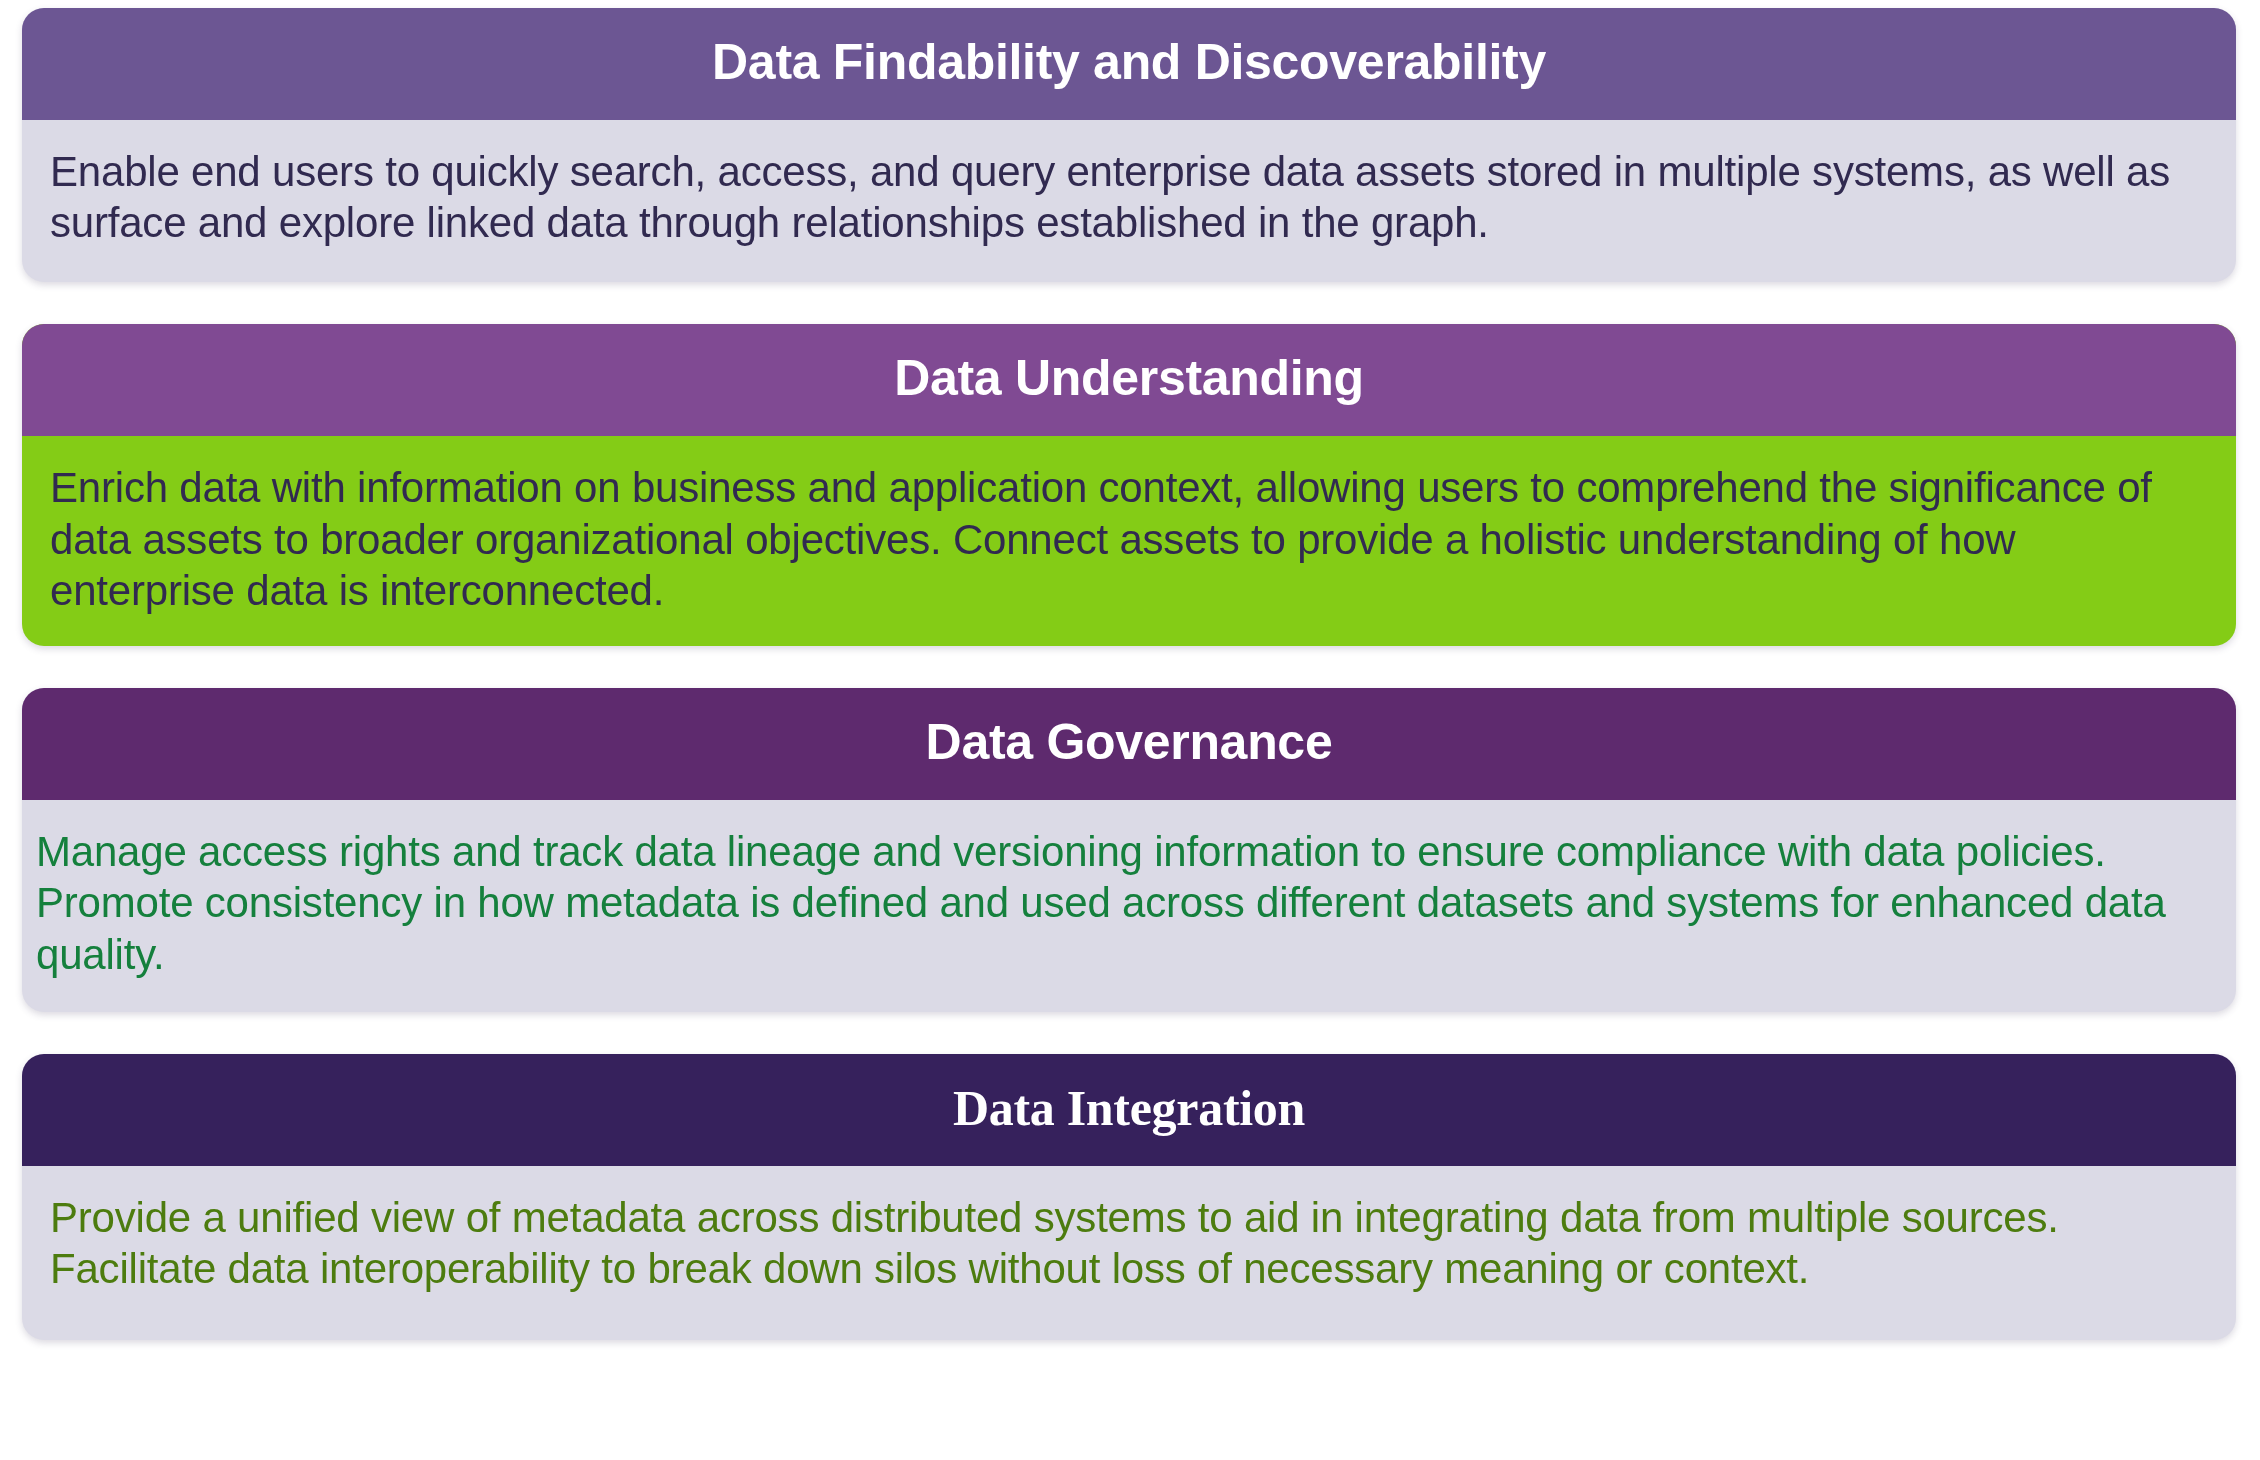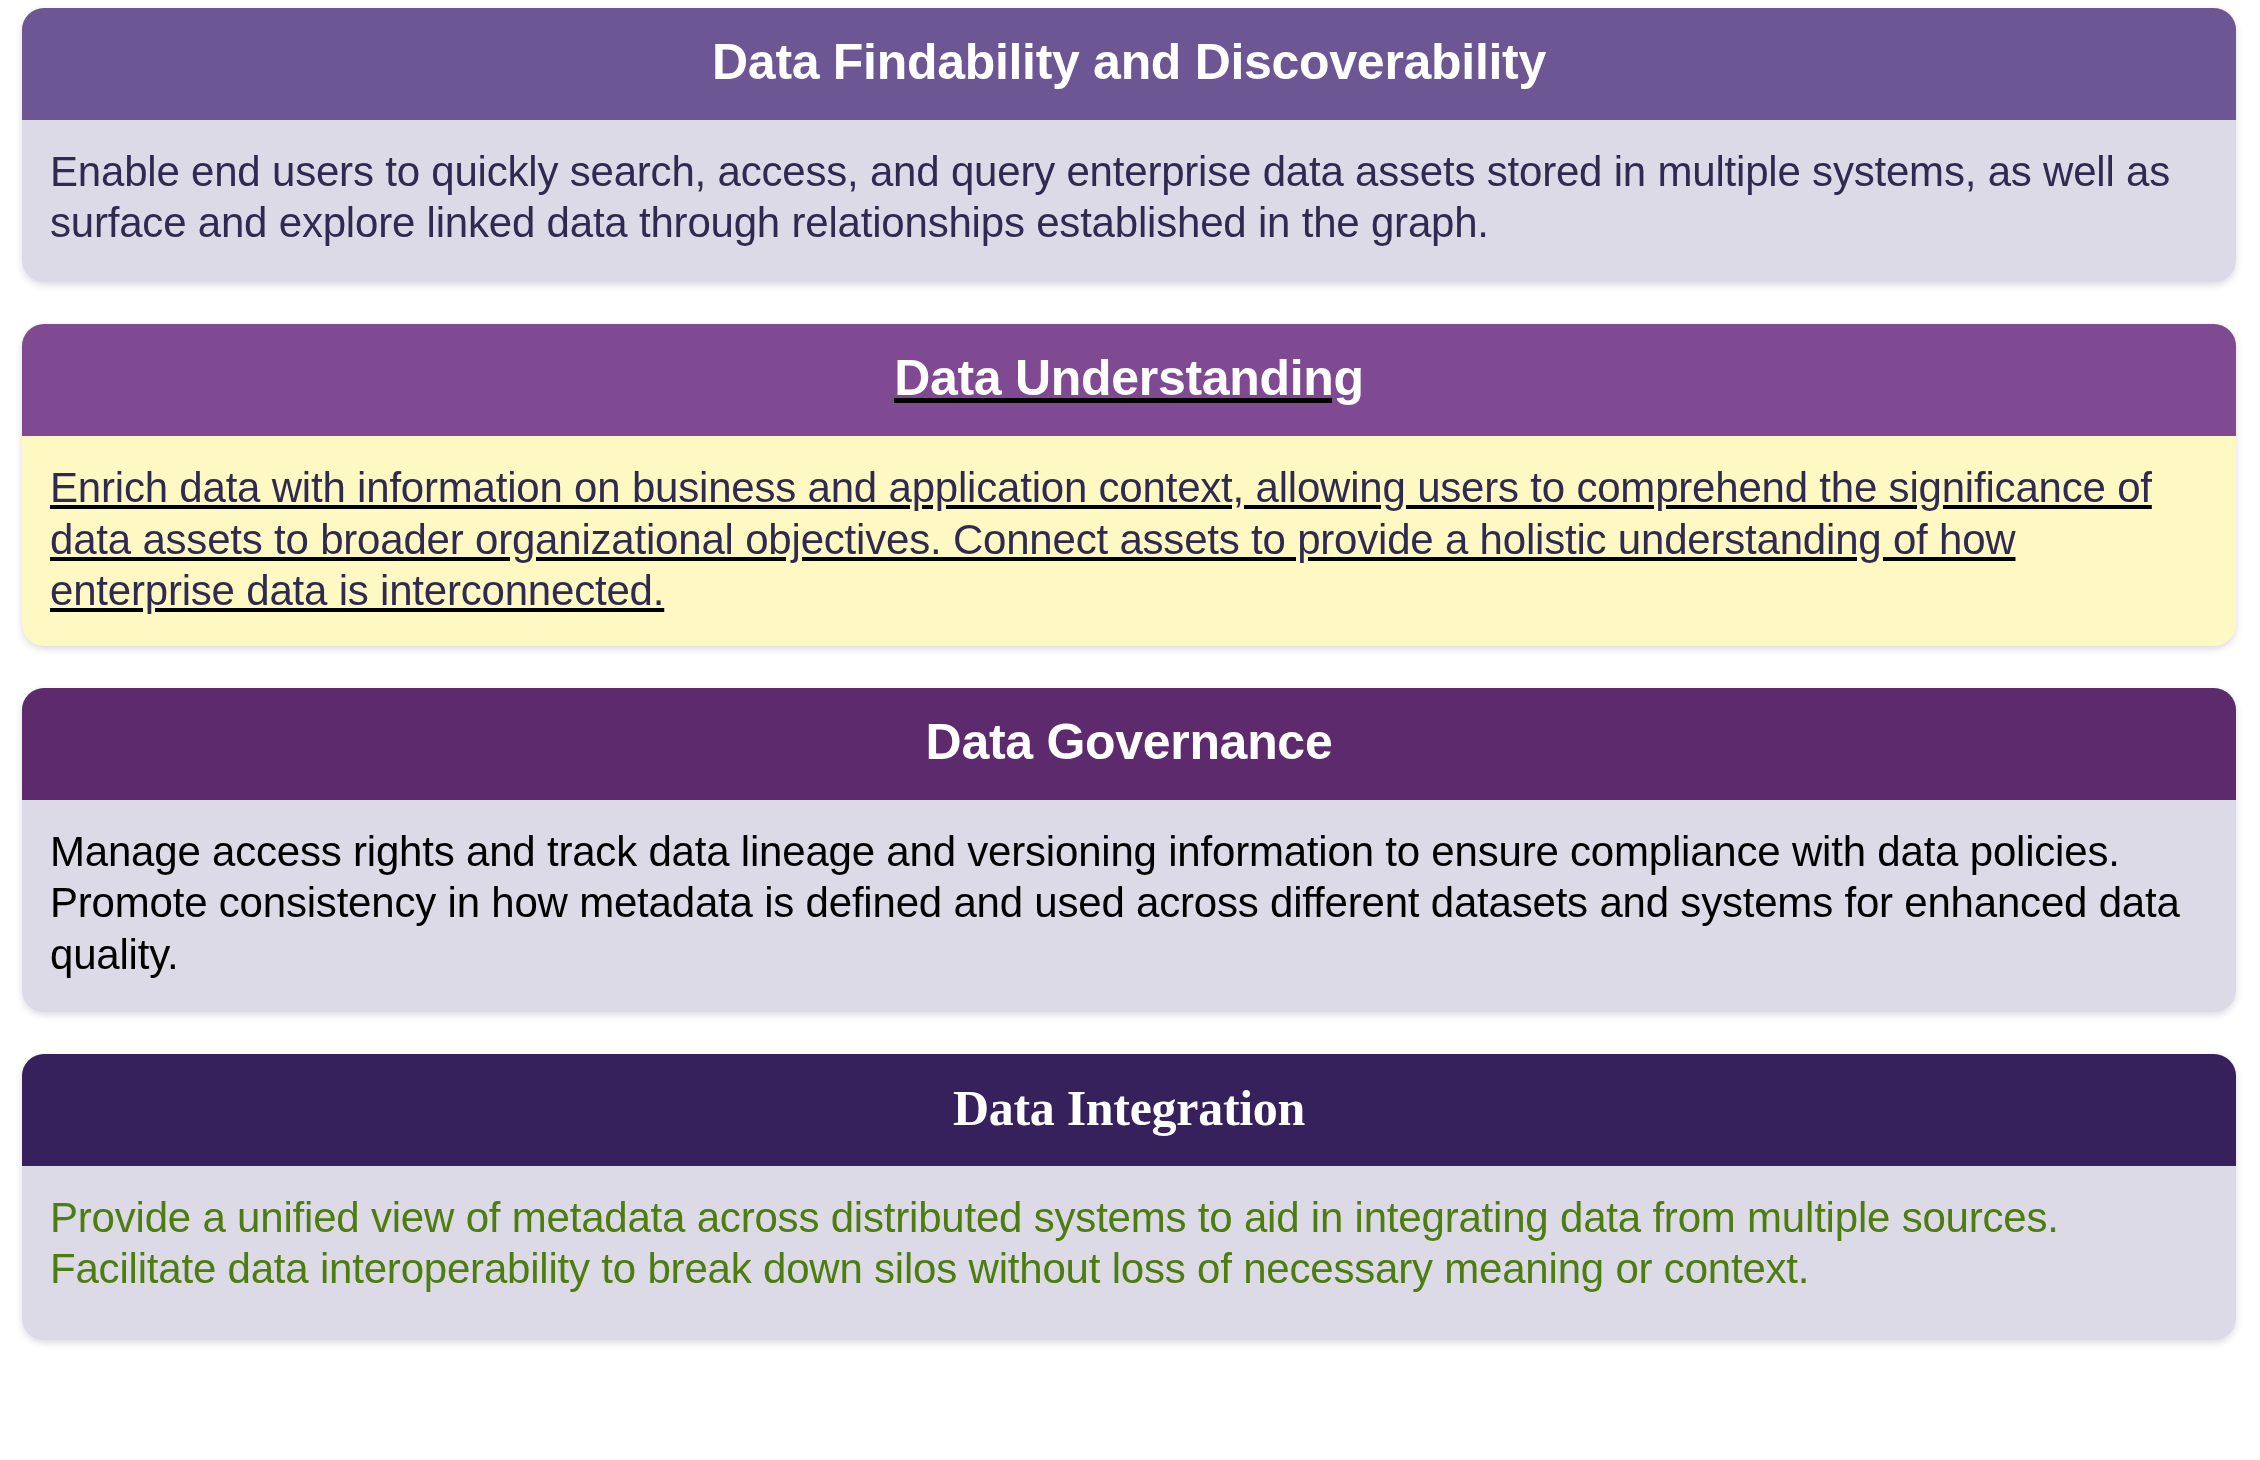--- a/index.html
+++ b/index.html
@@ -66,28 +66,28 @@
 </head>
 <body style="background: rgb(255, 255, 255);">
 
 <div id="cards-container">
 
   <div class="card card-1" style="background: rgb(219, 218, 230);">
     <div class="card-header" style="background-color: rgb(108, 86, 147); color: rgb(255, 255, 255);">Data Findability and Discoverability</div>
     <div class="card-body" style="color: rgb(49, 42, 80);">Enable end users to quickly search, access, and query enterprise data assets stored in multiple systems, as well as surface and explore linked data through relationships established in the graph.</div>
   </div>
 
-  <div class="card card-2" style="background: #fef9c3; text-decoration: underline;">
+  <div class="card card-2" style="background: #84cc16;">
     <div class="card-header" style="background-color: rgb(128, 74, 147); color: rgb(255, 255, 255);">Data Understanding</div>
     <div class="card-body" style="color: rgb(49, 42, 80);">Enrich data with information on business and application context, allowing users to comprehend the significance of data assets to broader organizational objectives. Connect assets to provide a holistic understanding of how enterprise data is interconnected.</div>
   </div>
 
   <div class="card card-3" style="background: rgb(219, 218, 230);">
     <div class="card-header" style="background-color: rgb(94, 42, 110); color: rgb(255, 255, 255);">Data Governance</div>
-    <div class="card-body" style="color: #000000;">Manage access rights and track data lineage and versioning information to ensure compliance with data policies. Promote consistency in how metadata is defined and used across different datasets and systems for enhanced data quality.</div>
+    <div class="card-body" style="color: #15803d; padding-left: 14px;">Manage access rights and track data lineage and versioning information to ensure compliance with data policies. Promote consistency in how metadata is defined and used across different datasets and systems for enhanced data quality.</div>
   </div>
 
   <div class="card card-4" style="background: rgb(219, 218, 230);">
     <div class="card-header" style="background-color: rgb(54, 33, 92); color: rgb(255, 255, 255); font-family: Liberation Serif, serif;">Data Integration</div>
     <div class="card-body" style="color: #4d7c0f;">Provide a unified view of metadata across distributed systems to aid in integrating data from multiple sources. Facilitate data interoperability to break down silos without loss of necessary meaning or context.</div>
   </div>
 
 </div>
 
 </body></html>

